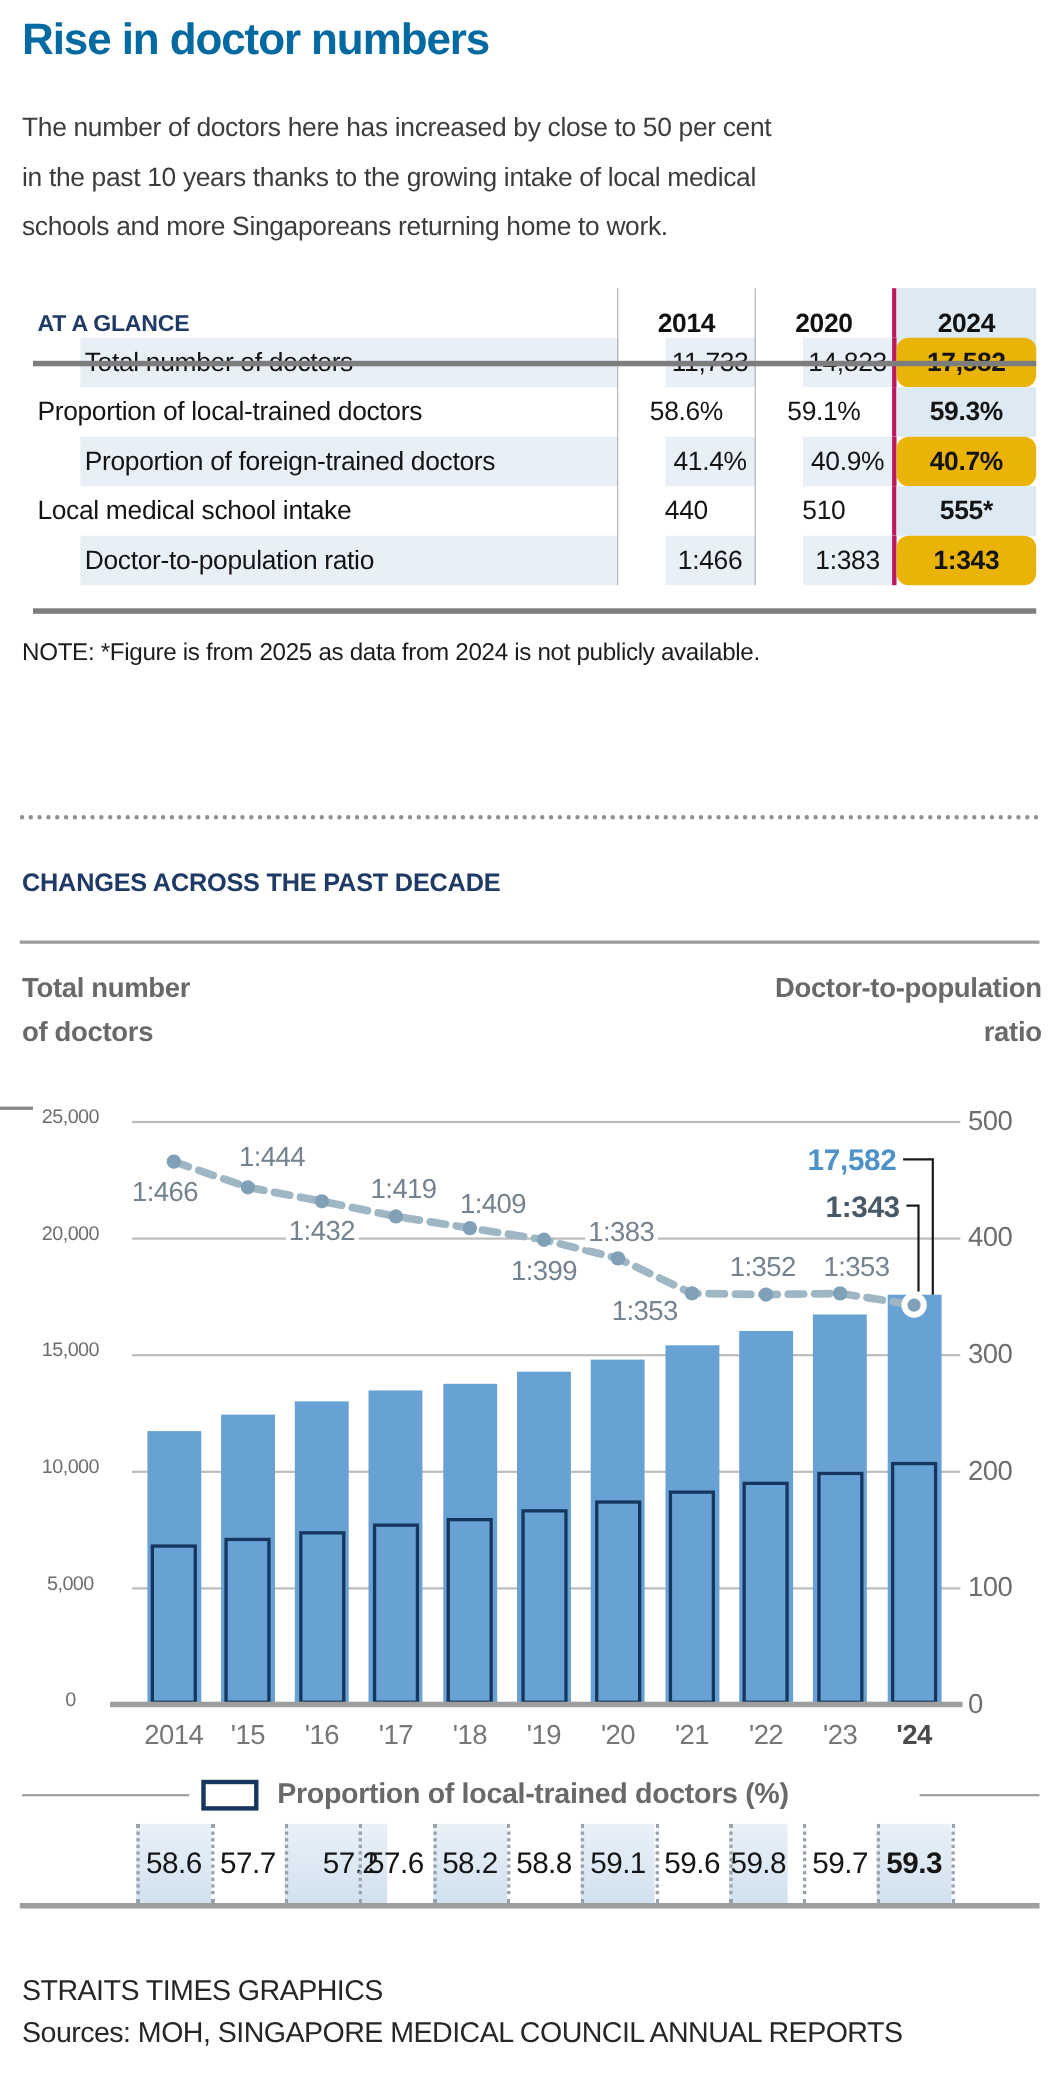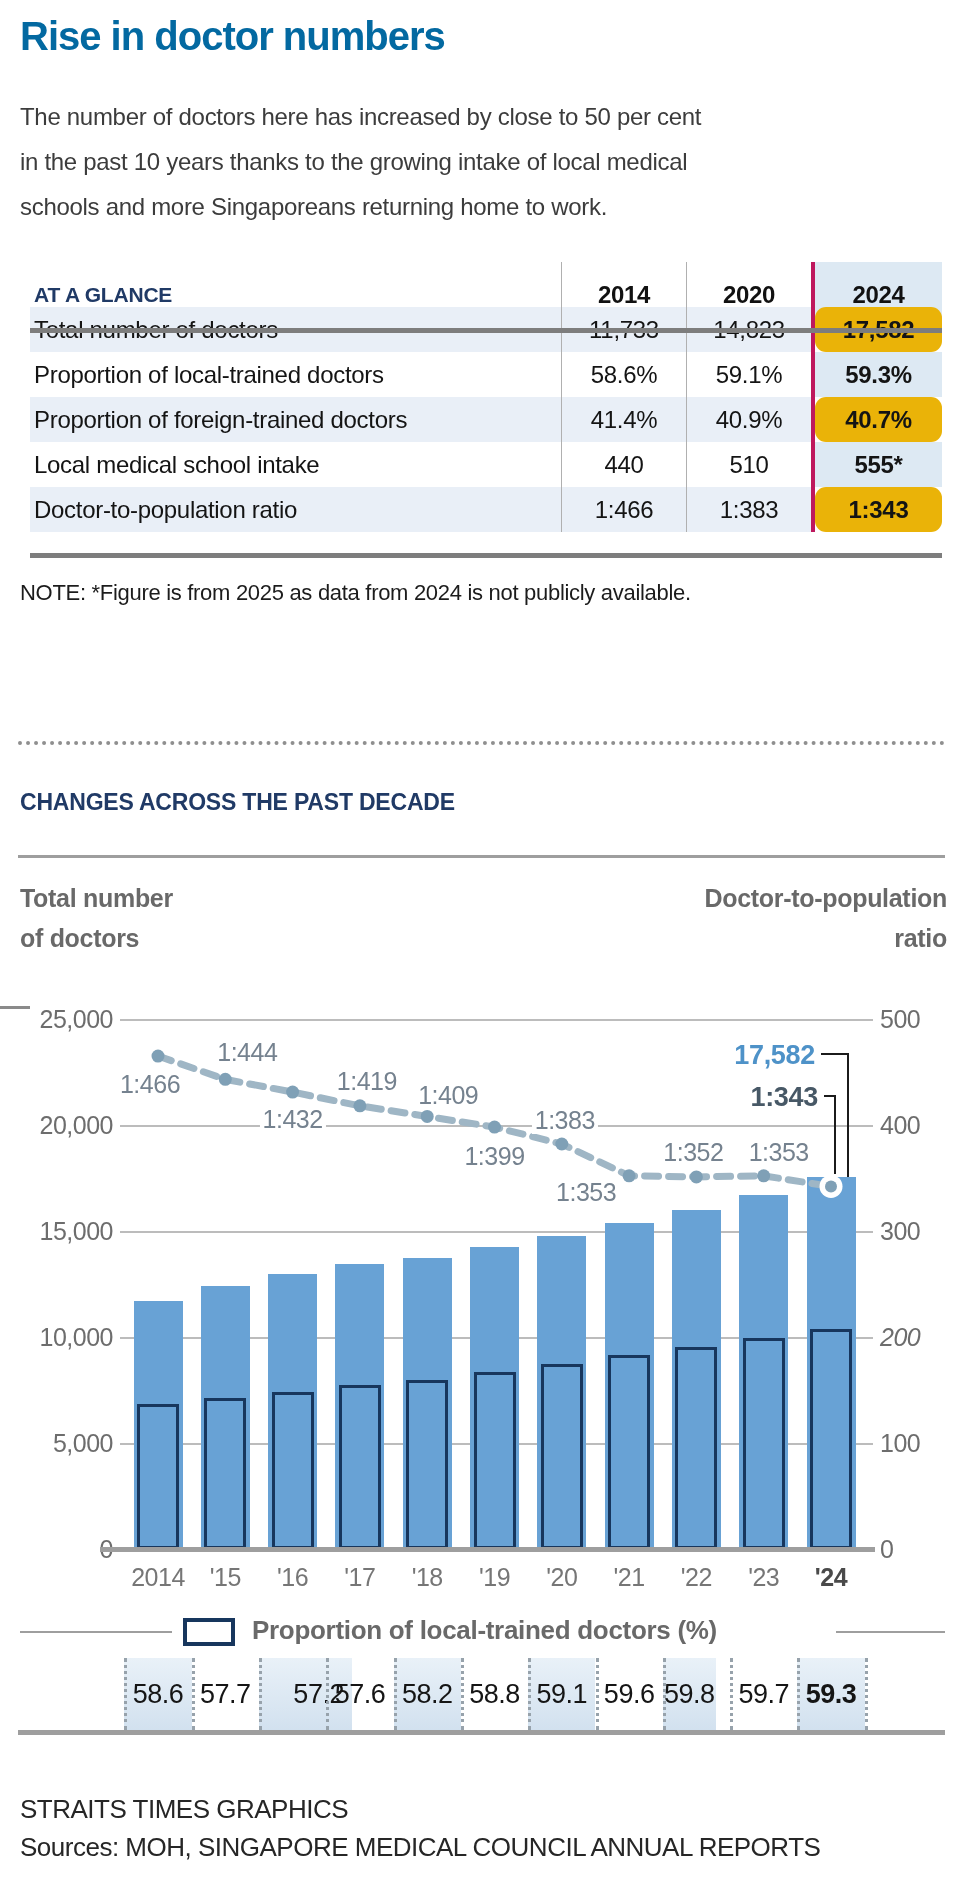--- a/index.html
+++ b/index.html
@@ -14,21 +14,21 @@
 
   
   #glance{left:30px;top:262px;width:912px;}
   #glance-grid{display:grid;grid-template-columns:532px 125px 128px 127px;grid-auto-rows:45px;}
   .g-head{height:66px;}
   .g-cell{display:flex;align-items:center;font-size:24px;letter-spacing:-0.3px;}
   .g-label{padding-left:4px;justify-content:flex-start;}
   .g-val{justify-content:center;}
   .c-sep1{border-right:1px solid #b0b0b0;}
   .c-sep2{border-right:4px solid #be185d;}
-  .row-shade{background:#e9eff7;}
+  .row-shade{background:#e9eff7;margin-left:43px;}
   .col24-head{background:#dde9f3;}
   .col24-light{background:#dde9f3;font-weight:700;}
   .col24-dark{background:#eab308;font-weight:700;border-radius:11px;}
   #glance-heading{font-size:21px;font-weight:700;color:#203a66;letter-spacing:-0.2px;}
   .g-year{font-weight:700;font-size:24px;justify-content:center;color:#111;}
   .t-border{left:30px;width:912px;height:5px;background:#7d7d7d;}
   #note{left:20px;top:580px;font-size:22px;color:#1c1c1c;letter-spacing:-0.3px;}
 
   
   #dotted-divider{left:18px;top:741px;width:927px;height:0;border-top:4px dotted #8f8f8f;}
@@ -36,21 +36,21 @@
   #rule-top{left:18px;top:855px;width:927px;height:3px;background:#9e9e9e;}
   .legend-big{font-size:25px;line-height:40px;font-weight:700;color:#696969;letter-spacing:-0.3px;}
   #legend-bars-text{left:20px;top:878px;}
   #legend-line-text{right:13px;top:878px;text-align:right;}
   #legend-bar-swatch{left:23px;top:962px;width:54px;height:28px;}
   .dash{top:969px;width:28px;height:9px;}
   #legend-dot{left:885px;top:964px;width:17px;height:17px;border-radius:50%;}
 
   
   .gridline{height:2px;background:#bcbcbc;}
-  .tickL{width:98px;text-align:right;font-size:25px;color:#6d6d6d;letter-spacing:-0.5px;}
+  .tickL{width:98px;text-align:center;font-size:18px;color:#6d6d6d;letter-spacing:-0.5px;}
   .tickR{font-size:25px;color:#6d6d6d;letter-spacing:-0.5px;}
   #axis-line{left:100px;top:1547px;width:775px;height:5px;background:#9e9e9e;}
   #corner-tick{left:0;top:1006px;width:30px;height:3px;background:#8a8a8a;}
   .bar{background:#68a2d5;}
   .bar-inner{border:3px solid #17365d;background:#68a2d5;box-sizing:border-box;}
   .ratio-label{font-size:25px;color:#75828f;background:#fff;padding:0 3px;white-space:nowrap;
                transform:translateX(-50%);letter-spacing:-0.5px;line-height:28px;}
   .xlabel{font-size:25px;color:#767676;transform:translateX(-50%);white-space:nowrap;letter-spacing:-0.5px;}
   .xlabel-last{font-weight:700;color:#4a4a4a;}
   #callout-total{right:145px;top:1040px;font-size:27px;font-weight:700;color:#4e92c8;letter-spacing:-0.3px;}
@@ -139,21 +139,21 @@
       <div class="abs tickL" style="left: 15px; top: 1005px;">25,000</div>
       <div class="abs tickR" style="left: 880px; top: 1005px;">500</div>
       <div class="abs gridline" style="left: 120px; top: 1125px; width: 753px;"></div>
       <div class="abs tickL" style="left: 15px; top: 1111px;">20,000</div>
       <div class="abs tickR" style="left: 880px; top: 1111px;">400</div>
       <div class="abs gridline" style="left: 120px; top: 1231px; width: 753px;"></div>
       <div class="abs tickL" style="left: 15px; top: 1217px;">15,000</div>
       <div class="abs tickR" style="left: 880px; top: 1217px;">300</div>
       <div class="abs gridline" style="left: 120px; top: 1337px; width: 753px;"></div>
       <div class="abs tickL" style="left: 15px; top: 1323px;">10,000</div>
-      <div class="abs tickR" style="left: 880px; top: 1323px; font-style: italic;">200</div>
+      <div class="abs tickR" style="left: 880px; top: 1323px;">200</div>
       <div class="abs gridline" style="left: 120px; top: 1443px; width: 753px;"></div>
       <div class="abs tickL" style="left: 15px; top: 1429px;">5,000</div>
       <div class="abs tickR" style="left: 880px; top: 1429px;">100</div>
       <div class="abs tickL" style="left: 15px; top: 1535px;">0</div>
       <div class="abs tickR" style="left: 880px; top: 1535px;">0</div>
       <div class="abs bar" style="left: 133.5px; top: 1301.26px; width: 49px; height: 249.74px; background: rgb(104, 162, 213);"></div>
       <div class="abs bar-inner" style="left: 137px; top: 1404.24px; width: 42px; height: 144.761px; border-color: rgb(23, 54, 93); background: rgb(104, 162, 213);"></div>
       <div class="abs bar" style="left: 200.8px; top: 1285.87px; width: 49px; height: 265.131px; background: rgb(104, 162, 213);"></div>
       <div class="abs bar-inner" style="left: 204.3px; top: 1397.6px; width: 42px; height: 151.403px; border-color: rgb(23, 54, 93); background: rgb(104, 162, 213);"></div>
       <div class="abs bar" style="left: 268.1px; top: 1274.27px; width: 49px; height: 276.727px; background: rgb(104, 162, 213);"></div>

